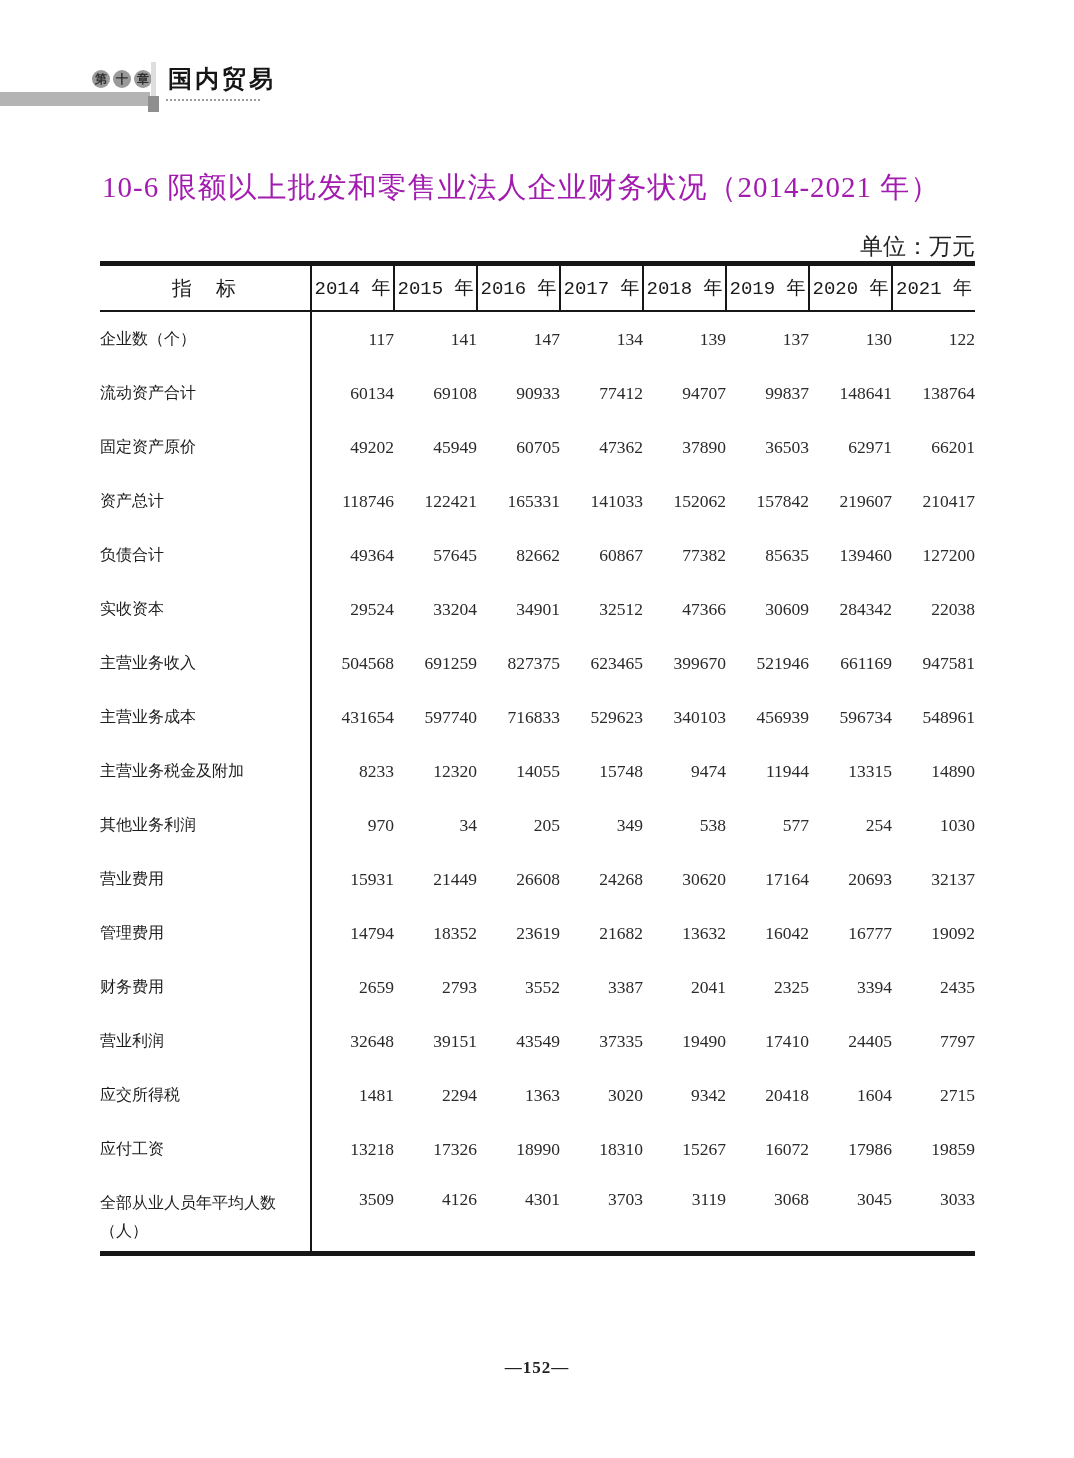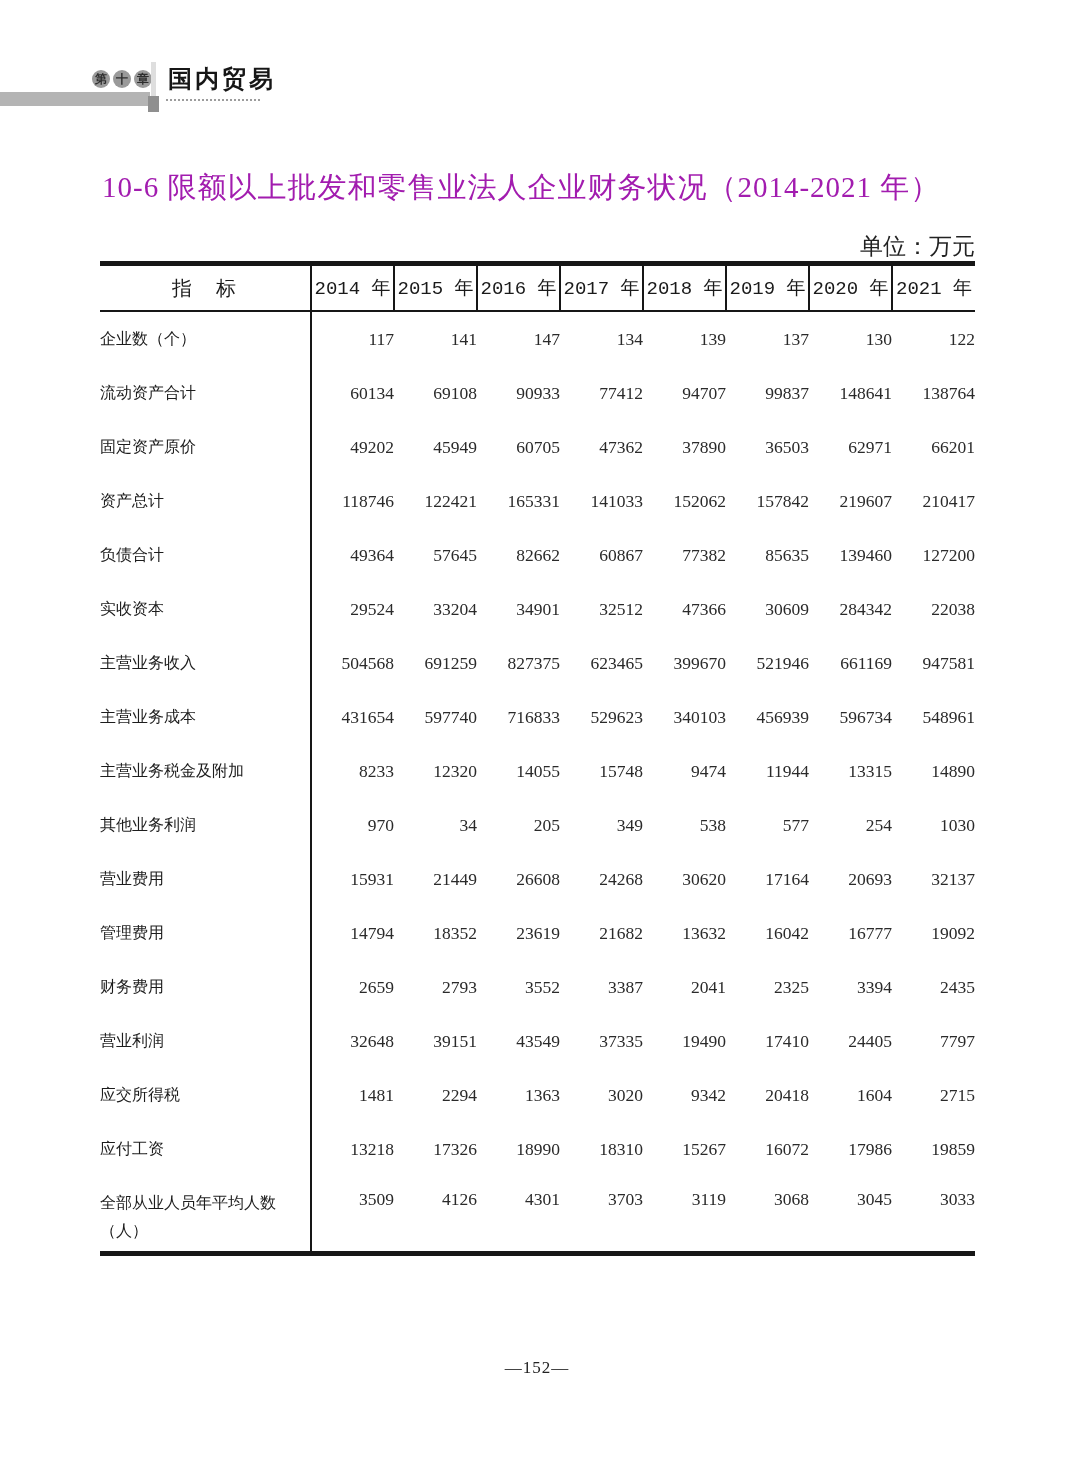--- a/index.html
+++ b/index.html
@@ -103,21 +103,21 @@
     font-size: 17.5px; color: #2a2a2a;
   }
   .data-table tr.tall td {
     height: 62px; vertical-align: top; padding-top: 13px;
   }
 
   
   .page-footer {
     position: absolute; left: 0; top: 1358px;
     width: 1074px; text-align: center;
-    font-size: 17px; color: #222; letter-spacing: 1px;
+    font-size: 17px; color: #222; letter-spacing: 1px; font-weight: bold;
   }
 </style>
 </head>
 <body>
 
 <div class="chapter-badge">
     <span class="badge-circle">第</span>
     <span class="badge-circle">十</span>
     <span class="badge-circle">章</span>
   </div>

